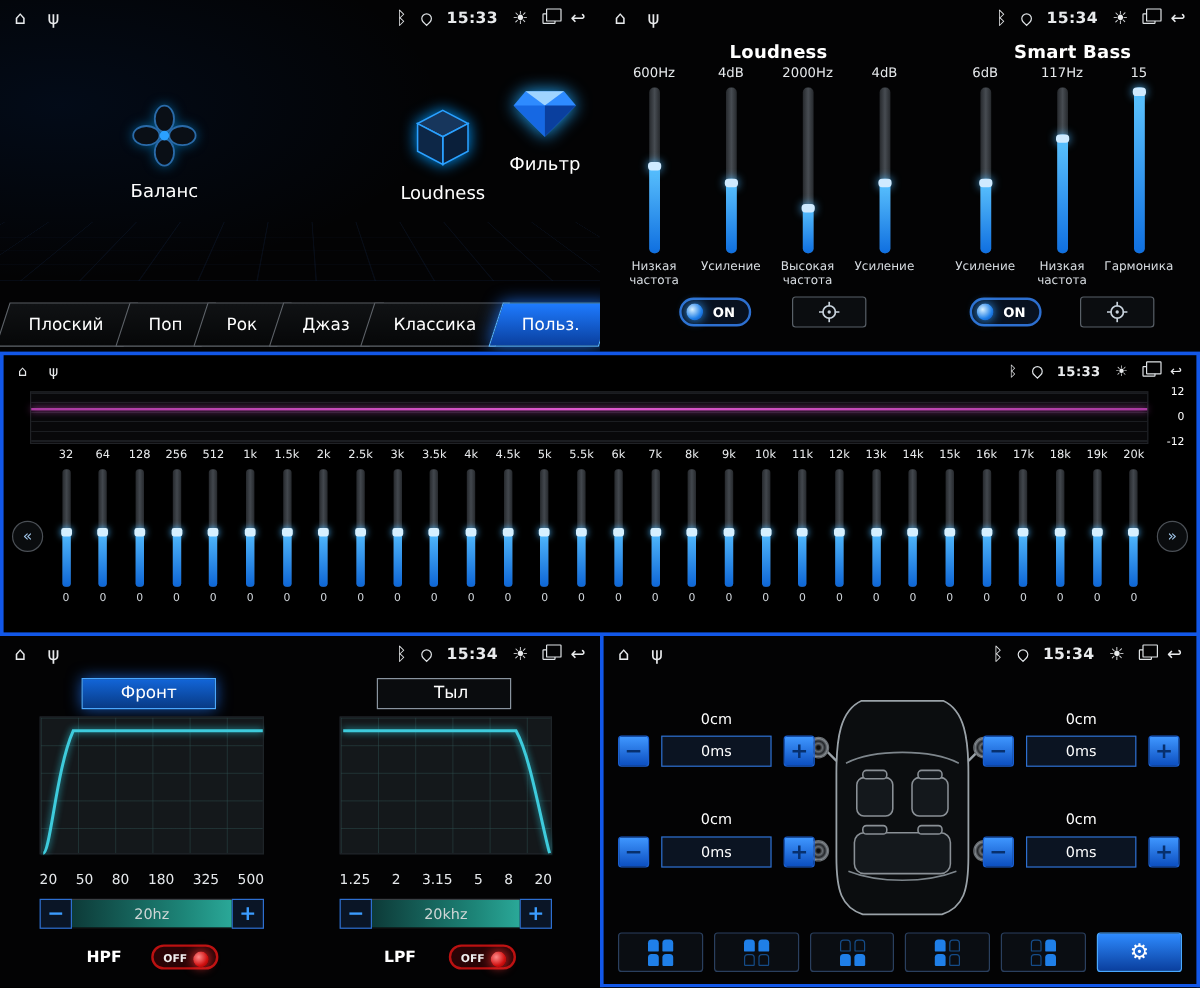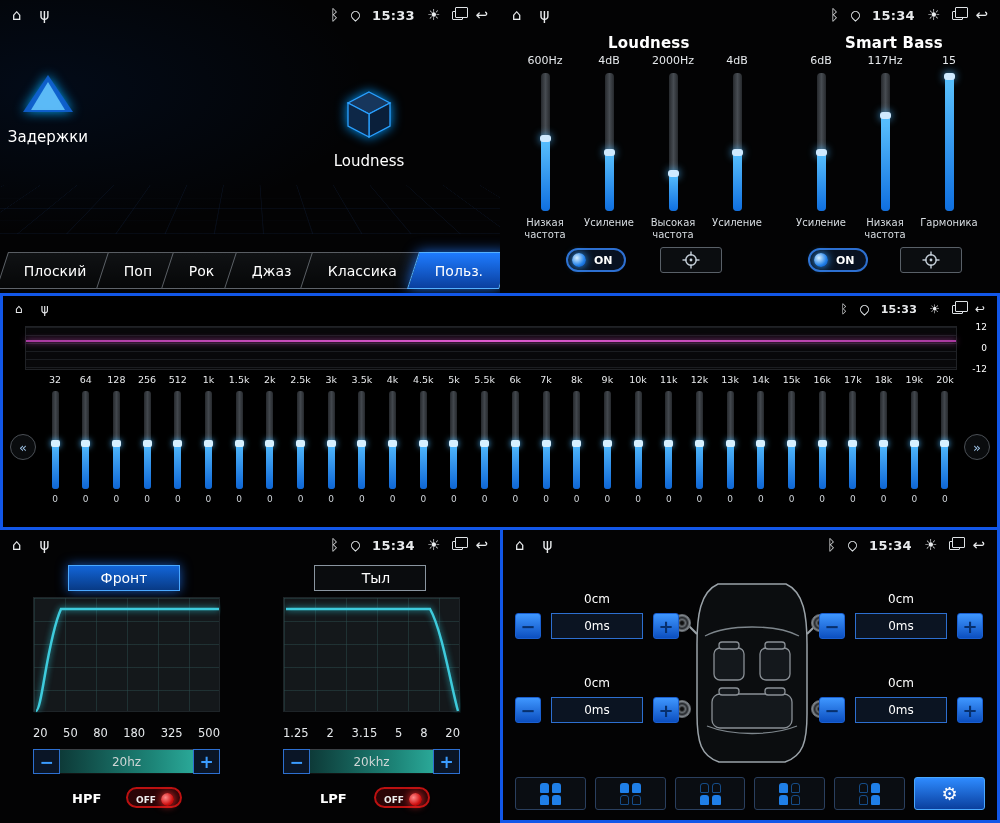--- a/index.html
+++ b/index.html
@@ -183,43 +183,59 @@
         <span class="pin"></span>
         <span class="sb-time">15:33</span>
         <span class="sb-ic">☀</span>
         <span class="win"></span>
         <span class="sb-ic">↩</span>
       </div>
     </div>
 
     <div class="floor"></div>
 
-    <div class="ci ci-delays">
+
+    <div class="ci ci-balance">
       <span>
-        <svg width="58" height="46" viewBox="0 0 58 46" style="filter:drop-shadow(0 0 6px #0af)">
-          <polygon points="29,3 54,40 4,40" fill="#0f5fd0" opacity="0.9"></polygon>
-          <polygon points="29,10 46,38 12,38" fill="#6fd0ff" opacity="0.8"></polygon>
+        <svg width="56" height="54" viewBox="0 0 56 54" style="filter:drop-shadow(0 0 5px #058)">
+          <g stroke="#2a6aa8" stroke-width="1.5" fill="#0a0f16">
+            <ellipse cx="28" cy="13" rx="8" ry="11"></ellipse>
+            <ellipse cx="43" cy="27" rx="11" ry="8"></ellipse>
+            <ellipse cx="28" cy="41" rx="8" ry="11"></ellipse>
+            <ellipse cx="13" cy="27" rx="11" ry="8"></ellipse>
+          </g>
+          <circle cx="28" cy="27" r="4" fill="#2aa0ff"></circle>
         </svg>
       </span>
-      <div class="lbl">Задержки</div>
-    </div>
-
+      <div class="lbl">Баланс</div>
+    </div>
 
 
     <div class="ci ci-loudness">
       <span>
         <svg width="56" height="56" viewBox="0 0 56 56" style="filter:drop-shadow(0 0 6px #09f)">
           <polygon points="28,6 49,17 28,28 7,17" fill="#17365c" stroke="#2aa0ff" stroke-width="1.3"></polygon>
           <polygon points="49,17 49,40 28,51 28,28" fill="#0a1f3a" stroke="#2aa0ff" stroke-width="1.3"></polygon>
           <polygon points="7,17 28,28 28,51 7,40" fill="#0d2747" stroke="#2aa0ff" stroke-width="1.3"></polygon>
         </svg>
       </span>
       <div class="lbl">Loudness</div>
     </div>
 
+    <div class="ci ci-filter">
+      <span>
+        <svg width="60" height="50" viewBox="0 0 60 50" style="filter:drop-shadow(0 0 7px #2af)">
+          <polygon points="14,8 46,8 56,20 30,46 4,20" fill="#2e8bff"></polygon>
+          <polygon points="14,8 30,20 46,8" fill="#9fd4ff"></polygon>
+          <polygon points="4,20 30,20 30,46" fill="#1668e3"></polygon>
+          <polygon points="56,20 30,20 30,46" fill="#0a3f9e"></polygon>
+        </svg>
+      </span>
+      <div class="lbl">Фильтр</div>
+    </div>
 
     <div class="presets">
 
     <div class="preset">
         <span>Плоский</span>
       </div>
         <div class="preset">
         <span>Поп</span>
       </div>
         <div class="preset">

